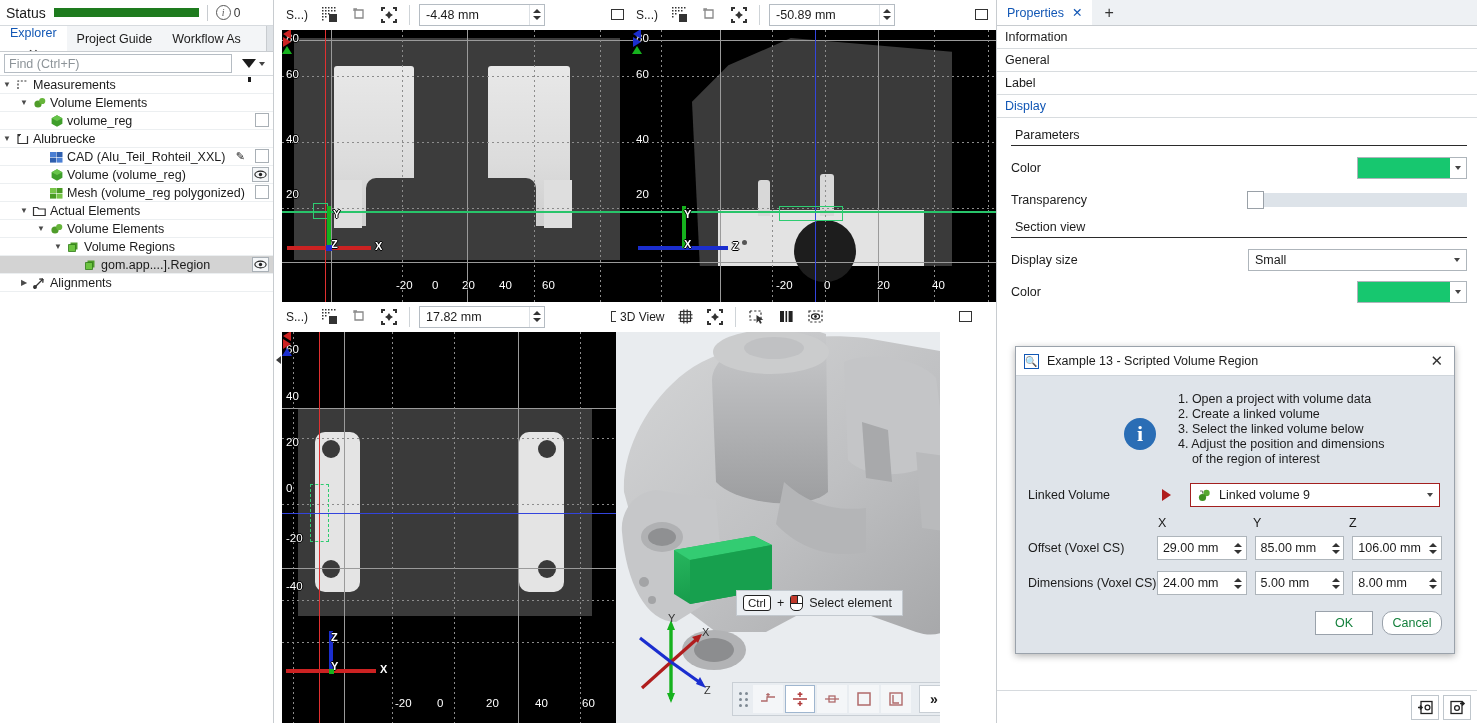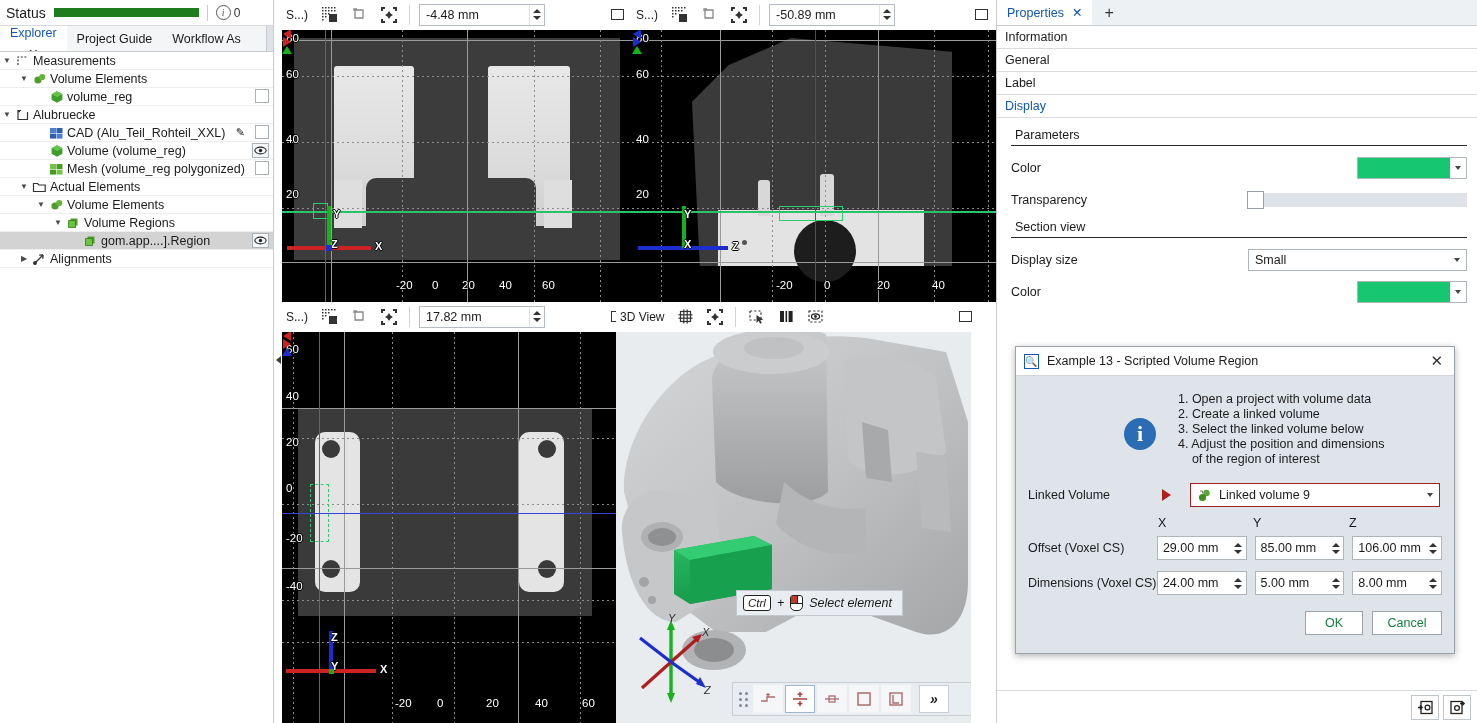--- a/index.html
+++ b/index.html
@@ -242,20 +242,27 @@
         <div class="tab">
           <span>Project Guide</span>
         </div>
         <div class="tab">
           <span>Workflow As</span>
         </div>
       </div>
       <div class="tab-scroll-edge"></div>
     </div>
 
+    <div class="find-row">
+      <input class="find-input" value="" placeholder="Find (Ctrl+F)" style="">
+      <div class="filter-btn">
+        <span class="funnel"></span>
+        <span class="caret-sm"></span>
+      </div>
+    </div>
 
     <div class="tree" id="tree-host">
         <div class="tree-row">
           <div style="width: 0px; flex: 0 0 auto;"></div>
           <span class="twisty">▼</span>
           <span class="tree-icon">
             <svg width="14" height="14" viewBox="0 0 14 14" fill="none" stroke="#333" stroke-width="1.2" stroke-dasharray="2 1.6">
               <path d="M2 11 L2 3 L12 3"></path>
             </svg>
           </span>
@@ -760,21 +767,21 @@
           <svg width="18" height="17" viewBox="0 0 18 17">
             <g fill="none" stroke="#333" stroke-width="1.2" stroke-dasharray="2.2 2">
                 <rect x="2" y="3" width="13" height="11"></rect>
               </g>
             <ellipse cx="8.5" cy="8.5" rx="4" ry="2.6" fill="none" stroke="#222" stroke-width="1.2"></ellipse>
             <circle cx="8.5" cy="8.5" r="1.4" fill="#222"></circle>
             </svg>
         </div>
         <div class="tb-maxi"></div>
       </div>
-      <div class="canvas" id="cv-3d" style="width:355px;height:391px;background:#e9ecef;font-style:italic;">
+      <div class="canvas" id="cv-3d" style="width:324px;height:391px;background:#e9ecef;">
           <div class="" style="position:absolute;inset:0;background:#e9ecef;"></div>
           <svg width="364" height="391" viewBox="0 0 364 391" style="position: absolute; left: 0px; top: 0px;">
             <defs>
               <linearGradient id="g1" x1="0" y1="0" x2="1" y2="1">
                 <stop offset="0%" stop-color="#d5d6d7"></stop>
                 <stop offset="55%" stop-color="#bfc0c2"></stop>
                 <stop offset="100%" stop-color="#a5a6a8"></stop>
               </linearGradient>
               <linearGradient id="g2" x1="0" y1="0" x2="0" y2="1">
                 <stop offset="0%" stop-color="#c9cacc"></stop>
@@ -1049,20 +1056,20 @@
               <i class="spin-up"></i>
               <i class="spin-dn"></i>
             </span>
         </div>
       </div>
 
       <div style="display:flex;justify-content:flex-end;gap:9px;margin-top:16px;">
         <div class="dlg-btn">
           <span>OK</span>
         </div>
-        <div class="dlg-btn" style="width:70px;">
+        <div class="dlg-btn" style="width:60px;border-radius:10px;">
           <span>Cancel</span>
         </div>
       </div>
     </div>
   </div>
 
 </div>
 
 </body></html>

